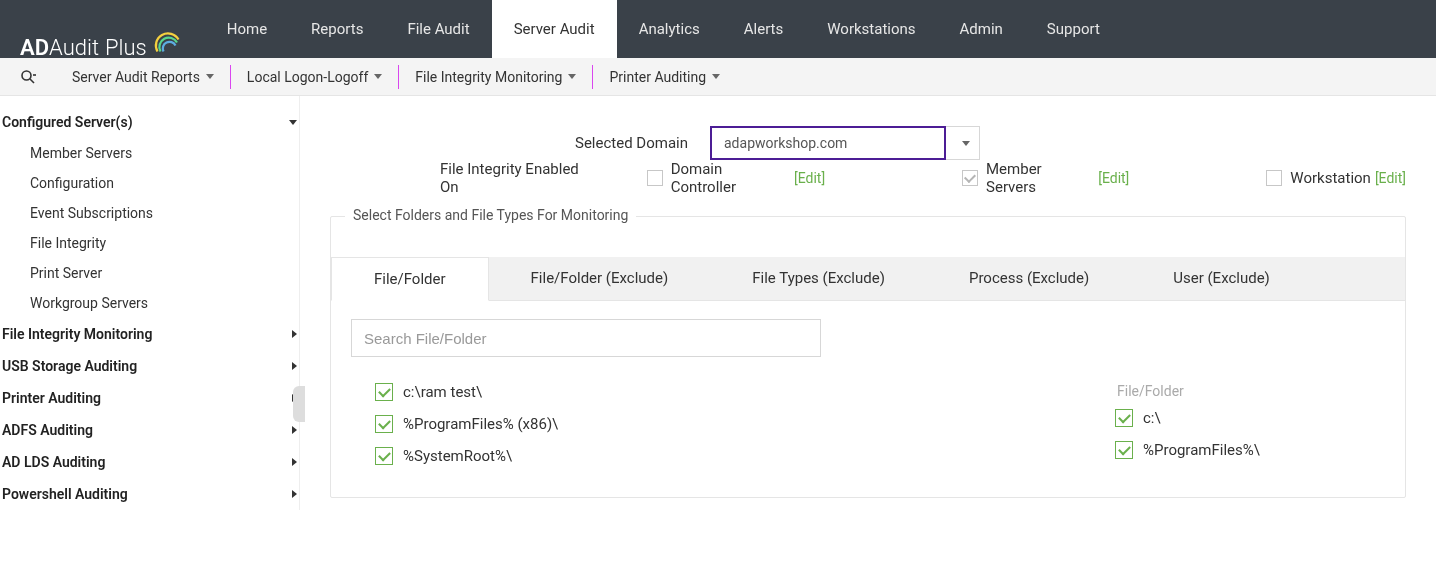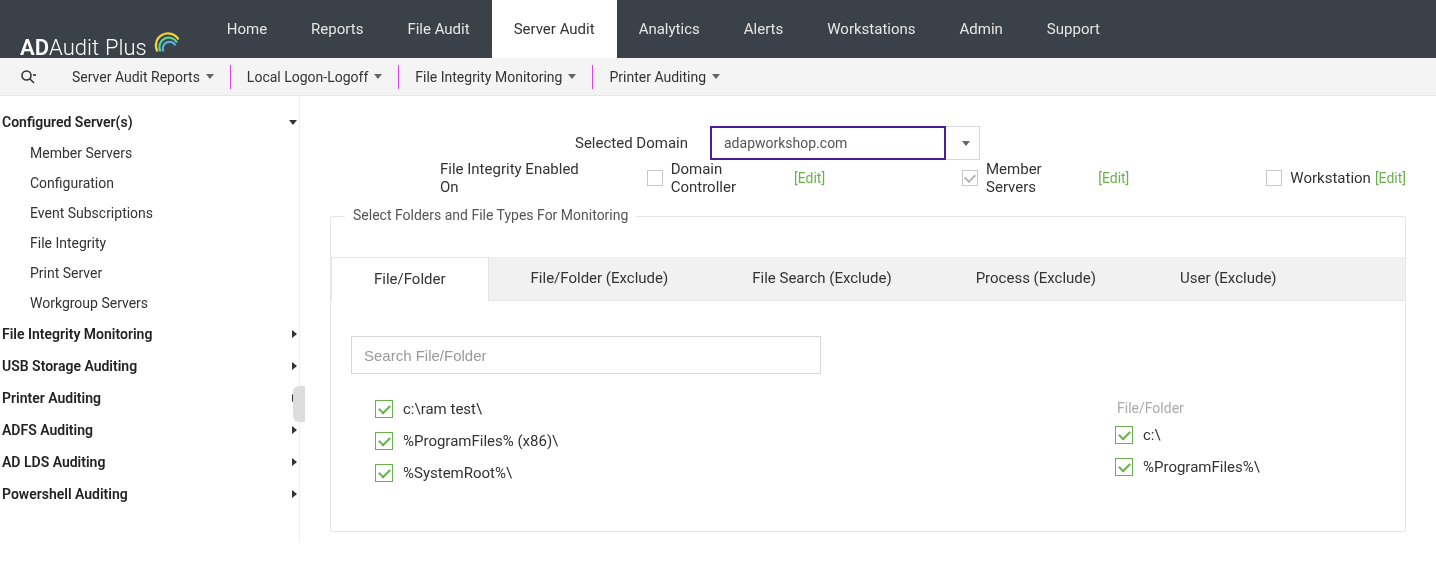--- a/index.html
+++ b/index.html
@@ -39,21 +39,21 @@
   .chkbox { width:16px; height:16px; border:1px solid #c7c7c7; margin-right:8px; display:inline-flex; align-items:center; justify-content:center; background:#fff; }
   .chkbox.checked::after { content:""; width:8px; height:5px; border-left:2px solid #b5b5b5; border-bottom:2px solid #b5b5b5; transform: rotate(-45deg) translate(1px,-1px); }
   .chk-text { color:#333; font-size:15px; }
   .edit-link { color:#6ab04c; margin-left:4px; cursor:pointer; }
   
   .fieldset { border:1px solid #e5e5e5; border-radius:2px; padding: 0; margin-top: 10px; position: relative; }
   .fieldset-legend { position:absolute; top:-10px; left:14px; background:#fff; padding:0 8px; color:#555; font-size:14px; }
   .tabs { display:flex; border-bottom:1px solid #e5e5e5; background:#f1f1f1; margin-top: 40px; }
   .tab { padding: 12px 42px; color:#333; font-size:15px; cursor:pointer; }
   .tab.active { background:#fff; border:1px solid #e5e5e5; border-bottom:1px solid #fff; margin-bottom:-1px; }
-  .tab-body { padding: 35px 20px; }
+  .tab-body { padding: 18px 20px; }
   .search-box { width: 470px; height: 38px; border:1px solid #d7d7d7; padding:0 12px; font-size:15px; color:#333; }
   .search-box::placeholder { color:#999; }
   .files-area { margin-top: 26px; padding-left: 24px; }
   .files-cols { display:flex; }
   .files-col { width: 740px; }
   .files-col.right { width: auto; }
   .col-head { color:#aaa; font-size:14px; margin-bottom: 10px; margin-left: 2px; }
   .file-item { display:flex; align-items:center; margin-bottom: 14px; }
   .green-chk { width:18px; height:18px; border:1.6px solid #6ab04c; margin-right:10px; display:flex; align-items:center; justify-content:center; }
   .green-chk::after { content:""; width:9px; height:5px; border-left:2px solid #6ab04c; border-bottom:2px solid #6ab04c; transform: rotate(-45deg) translate(1px,-1px); }
@@ -182,21 +182,21 @@
         <span class="chk-text">Workstation</span>
         <span class="edit-link">[Edit]</span>
       </div>
     </div>
 
     <div class="fieldset">
       <div class="fieldset-legend">Select Folders and File Types For Monitoring</div>
       <div class="tabs">
         <div class="tab active">File/Folder</div>
         <div class="tab">File/Folder (Exclude)</div>
-        <div class="tab">File Search (Exclude)</div>
+        <div class="tab">File Types (Exclude)</div>
         <div class="tab">Process (Exclude)</div>
         <div class="tab">User (Exclude)</div>
       </div>
       <div class="tab-body">
         <input class="search-box" placeholder="Search File/Folder" style="">
         <div class="files-area">
           <div class="files-cols">
             <div class="files-col">
               <div class="file-item">
                   <span class="green-chk"></span>

